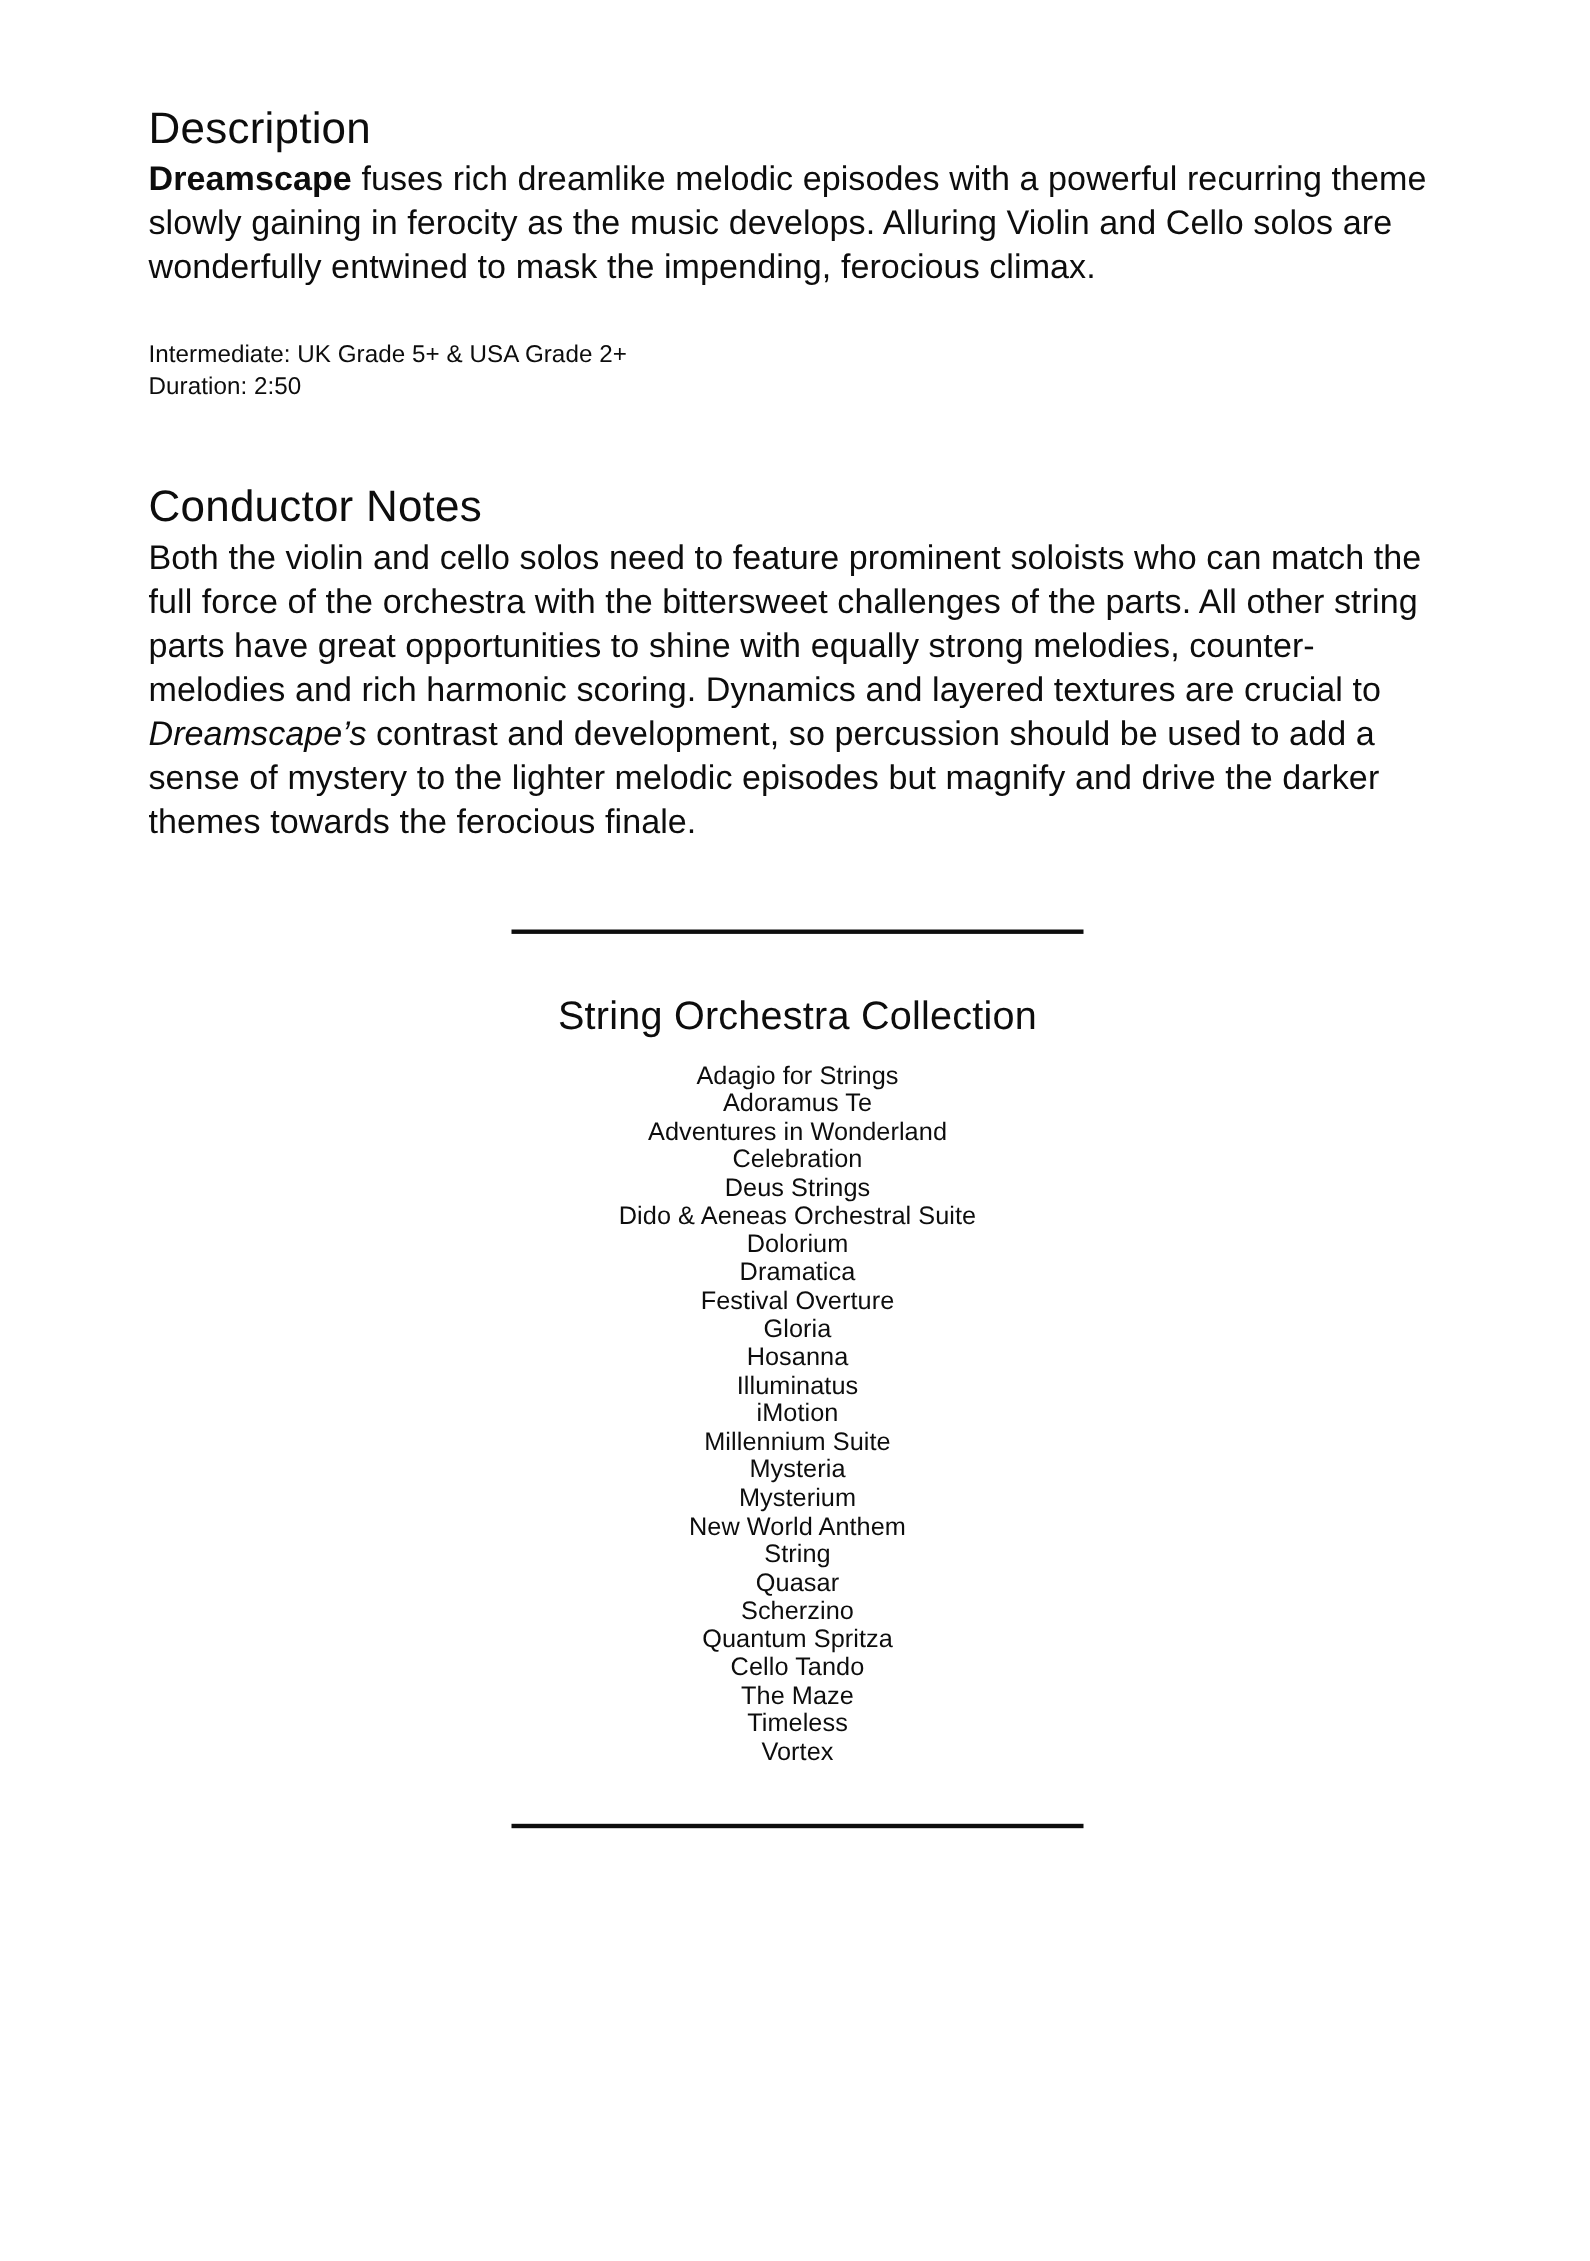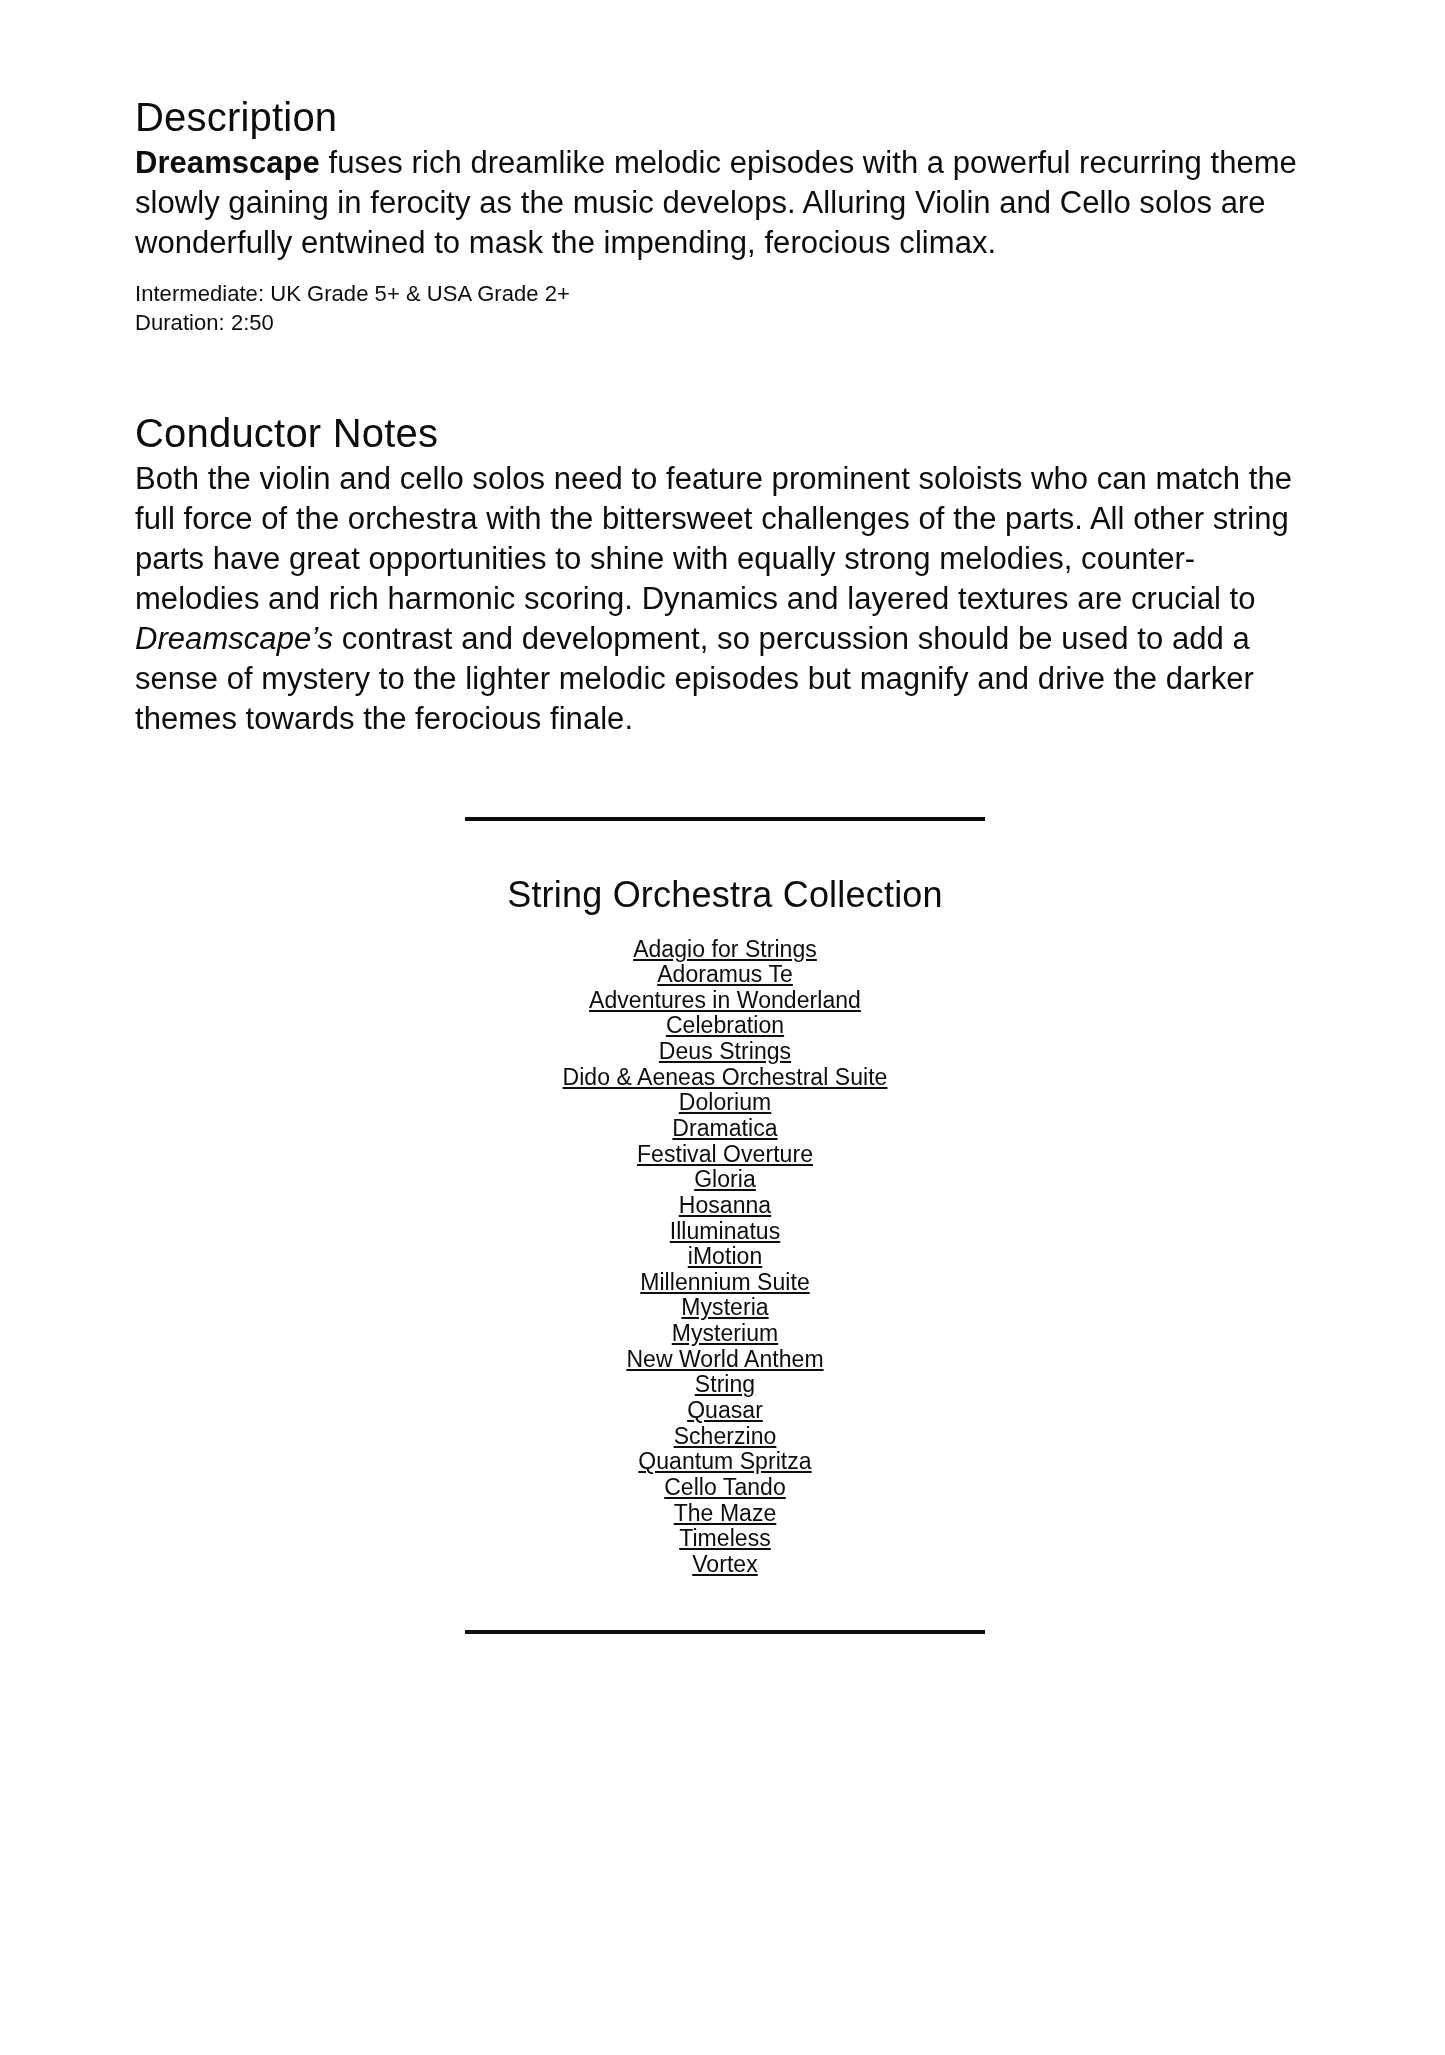--- a/index.html
+++ b/index.html
@@ -46,21 +46,21 @@
     letter-spacing: 0.05px;
   }
   .body-text b {
     font-weight: 700;
   }
   .body-text i {
     font-style: italic;
   }
 
   .small-block {
-    margin-top: 16px;
+    margin-top: 44px;
     font-size: 22px;
     line-height: 1.32;
     letter-spacing: 0.05px;
   }
 
   .section-gap {
     height: 74px;
   }
 
   .rule-wrap {
@@ -86,21 +86,20 @@
     letter-spacing: 0.2px;
     line-height: 1.1;
   }
   .collection-list {
     list-style: none;
     margin: 5px;
     padding: 0;
     font-size: 23px;
     line-height: 1.115;
     letter-spacing: 0.05px;
-    text-decoration: underline;
   }
   .collection-list li {
     margin: 0;
     padding: 0;
   }
 
   .rule-wrap.bottom {
     margin-top: 52px;
   }
 </style>

